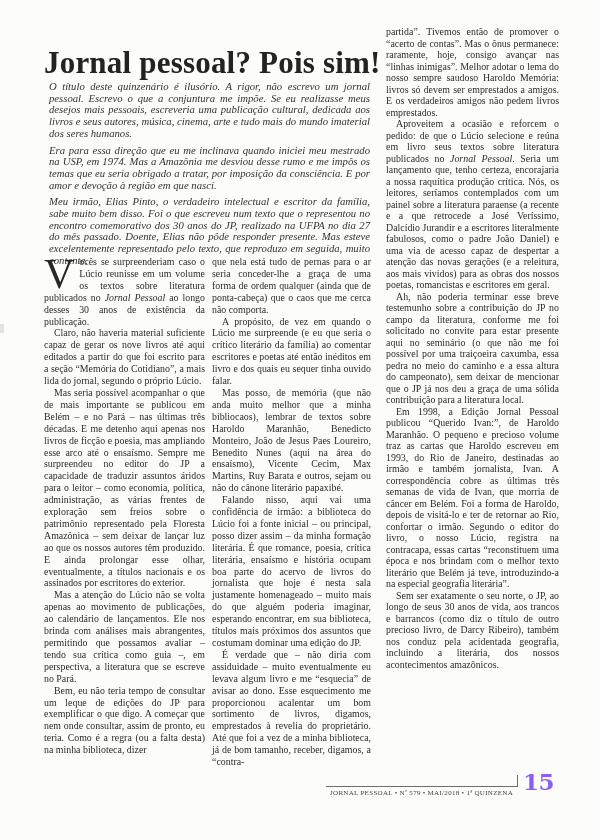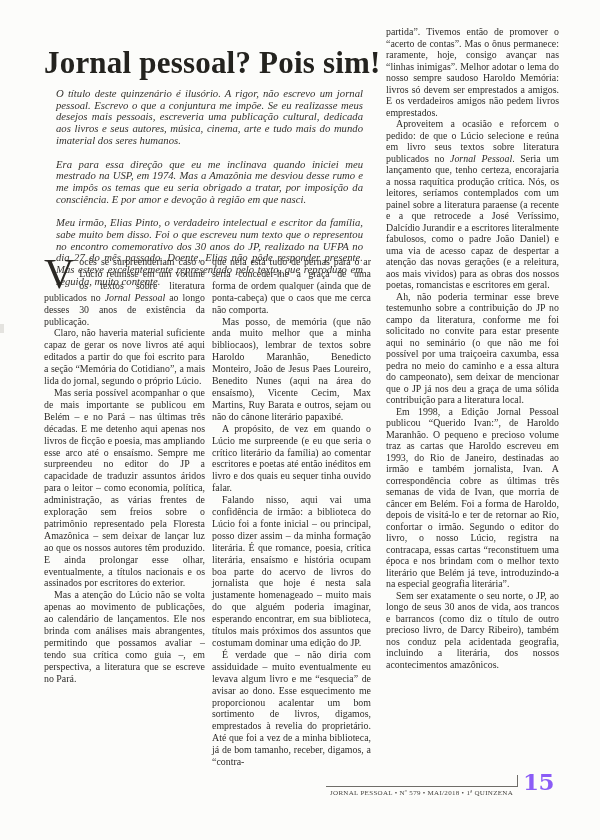--- a/index.html
+++ b/index.html
@@ -11,21 +11,21 @@
   }
   .title {
     position:absolute; left:44px; top:24px; width:520px;
     font-size:31px; font-weight:700; letter-spacing:0.2px; color:#24231f;
   }
   .intro {
     position:absolute; left:44px; top:76px; width:331px;
     font-style:italic; font-size:10.7px; line-height:11.7px;
     text-align:justify; hyphens:auto; color:#34322e;
   }
-  .intro p { margin:12px; }
+  .intro p { margin:5px; }
   .col {
     position:absolute; font-size:9.9px; line-height:11.9px;
     text-align:justify; hyphens:auto;
   }
   .col p { margin:0; }
   .col p.ind { text-indent:10px; }
   .col1 { left:44px;  top:256px; width:161px; }
   .col2 { left:212px; top:256px; width:159px; }
   .col3 { left:386px; top:26px;  width:173px; line-height:11.5px; }
   .dropcap {
@@ -57,26 +57,27 @@
     <p>O título deste quinzenário é ilusório. A rigor, não escrevo um jornal pessoal. Escrevo o que a conjuntura me impõe. Se eu realizasse meus desejos mais pessoais, escreveria uma publicação cultural, dedicada aos livros e seus autores, música, cinema, arte e tudo mais do mundo imaterial dos seres humanos.</p>
     <p>Era para essa direção que eu me inclinava quando iniciei meu mestrado na USP, em 1974. Mas a Amazônia me desviou desse rumo e me impôs os temas que eu seria obrigado a tratar, por imposição da consciência. E por amor e devoção à região em que nasci.</p>
     <p>Meu irmão, Elias Pinto, o verdadeiro intelectual e escritor da família, sabe muito bem disso. Foi o que escreveu num texto que o representou no encontro comemorativo dos 30 anos do JP, realizado na UFPA no dia 27 do mês passado. Doente, Elias não pôde responder presente. Mas esteve excelentemente representado pelo texto, que reproduzo em seguida, muito contente.</p>
   </div>
 
   <div class="col col1">
     <p><span class="dropcap">V</span><span>ocês se surpreenderiam caso o Lúcio reunisse em um volume os textos sobre literatura publicados no </span><em>Jornal Pessoal</em><span> ao longo desses 30 anos de existência da publicação.</span></p>
     <p class="ind">Claro, não haveria material suficiente capaz de gerar os nove livros até aqui editados a partir do que foi escrito para a seção “Memória do Cotidiano”, a mais lida do jornal, segundo o próprio Lúcio.</p>
     <p class="ind">Mas seria possível acompanhar o que de mais importante se publicou em Belém – e no Pará – nas últimas três décadas. E me detenho aqui apenas nos livros de ficção e poesia, mas ampliando esse arco até o ensaísmo. Sempre me surpreendeu no editor do JP a capacidade de traduzir assuntos áridos para o leitor – como economia, política, administração, as várias frentes de exploração sem freios sobre o patrimônio representado pela Floresta Amazônica – sem deixar de lançar luz ao que os nossos autores têm produzido. E ainda prolongar esse olhar, eventualmente, a títulos nacionais e os assinados por escritores do exterior.</p>
     <p class="ind">Mas a atenção do Lúcio não se volta apenas ao movimento de publicações, ao calendário de lançamentos. Ele nos brinda com análises mais abrangentes, permitindo que possamos avaliar – tendo sua crítica como guia –, em perspectiva, a literatura que se escreve no Pará.</p>
+    <p class="ind">Bem, eu não teria tempo de consultar um leque de edições do JP para exemplificar o que digo. A começar que nem onde consultar, assim de pronto, eu teria. Como é a regra (ou a falta desta) na minha biblioteca, dizer</p>
   </div>
 
   <div class="col col2">
     <p>que nela está tudo de pernas para o ar seria conceder-lhe a graça de uma forma de ordem qualquer (ainda que de ponta-cabeça) que o caos que me cerca não comporta.</p>
+    <p class="ind">A propósito, de vez em quando o Lúcio me surpreende (e eu que seria o crítico literário da família) ao comentar escritores e poetas até então inéditos em livro e dos quais eu sequer tinha ouvido falar.</p>
     <p class="ind">Mas posso, de memória (que não anda muito melhor que a minha bibliocaos), lembrar de textos sobre Haroldo Maranhão, Benedicto Monteiro, João de Jesus Paes Loureiro, Benedito Nunes (aqui na área do ensaísmo), Vicente Cecim, Max Martins, Ruy Barata e outros, sejam ou não do cânone literário papaxibé.</p>
-    <p class="ind">A propósito, de vez em quando o Lúcio me surpreende (e eu que seria o crítico literário da família) ao comentar escritores e poetas até então inéditos em livro e dos quais eu sequer tinha ouvido falar.</p>
     <p class="ind">Falando nisso, aqui vai uma confidência de irmão: a biblioteca do Lúcio foi a fonte inicial – ou principal, posso dizer assim – da minha formação literária. É que romance, poesia, crítica literária, ensaísmo e história ocupam boa parte do acervo de livros do jornalista que hoje é nesta sala justamente homenageado – muito mais do que alguém poderia imaginar, esperando encontrar, em sua biblioteca, títulos mais próximos dos assuntos que costumam dominar uma edição do JP.</p>
     <p class="ind">É verdade que – não diria com assiduidade – muito eventualmente eu levava algum livro e me “esquecia” de avisar ao dono. Esse esquecimento me proporcionou acalentar um bom sortimento de livros, digamos, emprestados à revelia do proprietário. Até que foi a vez de a minha biblioteca, já de bom tamanho, receber, digamos, a “contra-</p>
   </div>
 
   <div class="col col3">
     <p>partida”. Tivemos então de promover o “acerto de contas”. Mas o ônus permanece: raramente, hoje, consigo avançar nas “linhas inimigas”. Melhor adotar o lema do nosso sempre saudoso Haroldo Memória: livros só devem ser emprestados a amigos. E os verdadeiros amigos não pedem livros emprestados.</p>
     <p class="ind"><span>Aproveitem a ocasião e reforcem o pedido: de que o Lúcio selecione e reúna em livro seus textos sobre literatura publicados no </span><em>Jornal Pessoal</em><span>. Seria um lançamento que, tenho certeza, encorajaria a nossa raquítica produção crítica. Nós, os leitores, seríamos contemplados com um painel sobre a literatura paraense (a recente e a que retrocede a José Veríssimo, Dalcídio Jurandir e a escritores literalmente fabulosos, como o padre João Daniel) e uma via de acesso capaz de despertar a atenção das novas gerações (e a releitura, aos mais vividos) para as obras dos nossos poetas, romancistas e escritores em geral.</span></p>
     <p class="ind">Ah, não poderia terminar esse breve testemunho sobre a contribuição do JP no campo da literatura, conforme me foi solicitado no convite para estar presente aqui no seminário (o que não me foi possível por uma traiçoeira caxumba, essa pedra no meio do caminho e a essa altura do campeonato), sem deixar de mencionar que o JP já nos deu a graça de uma sólida contribuição para a literatura local.</p>
     <p class="ind">Em 1998, a Edição Jornal Pessoal publicou “Querido Ivan:”, de Haroldo Maranhão. O pequeno e precioso volume traz as cartas que Haroldo escreveu em 1993, do Rio de Janeiro, destinadas ao irmão e também jornalista, Ivan. A correspondência cobre as últimas três semanas de vida de Ivan, que morria de câncer em Belém. Foi a forma de Haroldo, depois de visitá-lo e ter de retornar ao Rio, confortar o irmão. Segundo o editor do livro, o nosso Lúcio, registra na contracapa, essas cartas “reconstituem uma época e nos brindam com o melhor texto literário que Belém já teve, introduzindo-a na especial geografia literária”.</p>
     <p class="ind">Sem ser exatamente o seu norte, o JP, ao longo de seus 30 anos de vida, aos trancos e barrancos (como diz o título de outro precioso livro, de Darcy Ribeiro), também nos conduz pela acidentada geografia, incluindo a literária, dos nossos acontecimentos amazônicos.</p>

